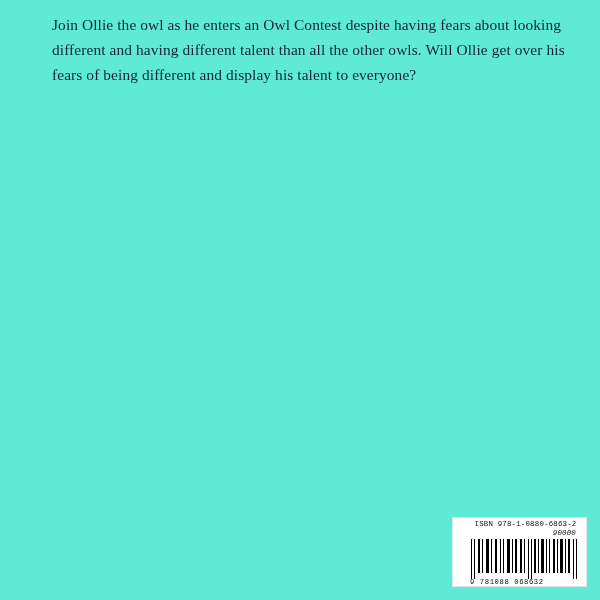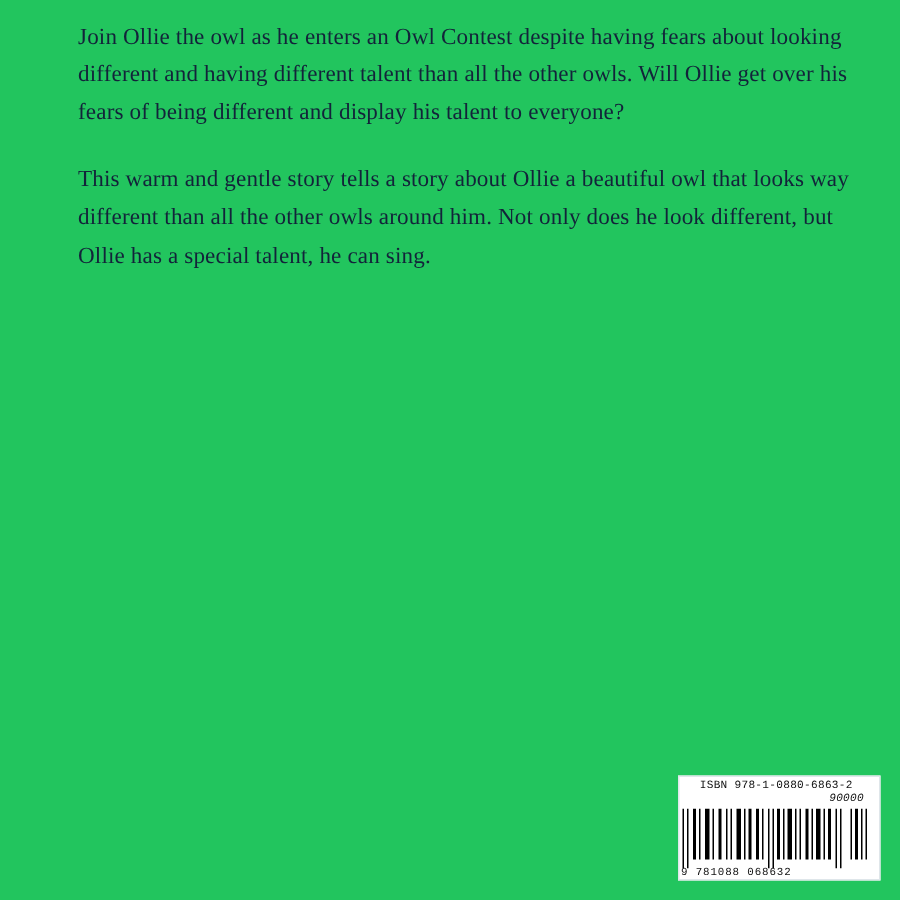--- a/index.html
+++ b/index.html
@@ -10,21 +10,21 @@
     width: 600px;
     height: 600px;
     background: #b4d7ea;
     font-family: "Liberation Serif", serif;
     overflow: hidden;
   }
   .page {
     position: relative;
     width: 600px;
     height: 600px;
-    background: #22c55e;
+    background: #5eead4;
     box-sizing: border-box;
   }
   .blurb {
     position: absolute;
     left: 52px;
     top: 12px;
     width: 516px;
   }
   .blurb p {
     margin: 0 0 20px 0;
@@ -41,21 +41,21 @@
   
   .barcode-box {
     position: absolute;
     left: 452px;
     top: 517px;
     width: 135px;
     height: 70px;
     background: #ffffff;
     border: 1px solid #dfe6ea;
     box-sizing: border-box;
-    padding: 2px 4px 1px 0;
+    padding: 2px 4px 1px 16px;
   }
   .isbn-line {
     font-family: "Liberation Mono", monospace;
     font-size: 7.4px;
     color: #111;
     text-align: center;
     letter-spacing: 0.2px;
     line-height: 1.1;
     height: 9px;
   }
@@ -103,21 +103,20 @@
     padding-left: 1px;
   }
 </style>
 </head>
 <body>
 
 <div class="page">
 
   <div class="blurb">
     <p>Join Ollie the owl as he enters an Owl Contest despite having fears about looking different and having different talent than all the other owls. Will Ollie get over his fears of being different and display his talent to everyone?</p>
-    <p>This warm and gentle story tells a story about Ollie a beautiful owl that looks way different than all the other owls around him. Not only does he look different, but Ollie has a special talent, he can sing.</p>
   </div>
 
   <div class="barcode-box">
     <div class="isbn-line">ISBN 978-1-0880-6863-2</div>
     <div class="addon-line">90000</div>
     <div class="bars">
 
       <div class="bar tall" style="left:2px;width:1px;"></div>
       <div class="bar tall" style="left:5px;width:1px;"></div>
       <div class="bar short" style="left:9px;width:2px;"></div>

